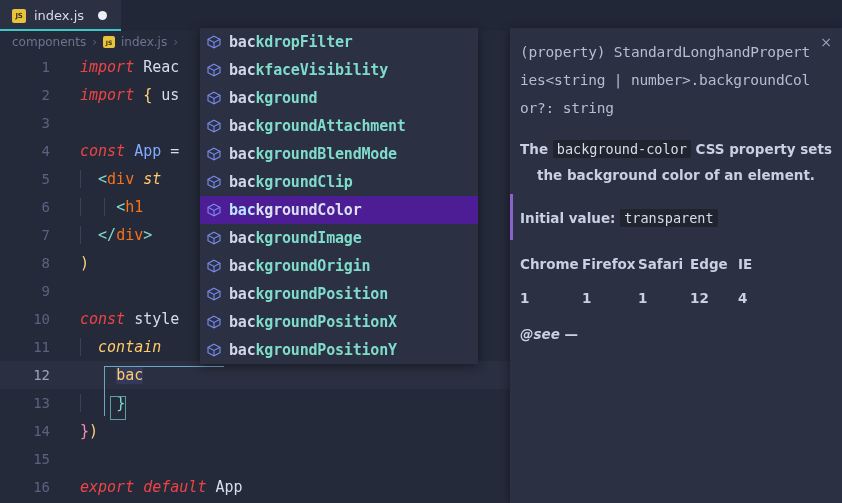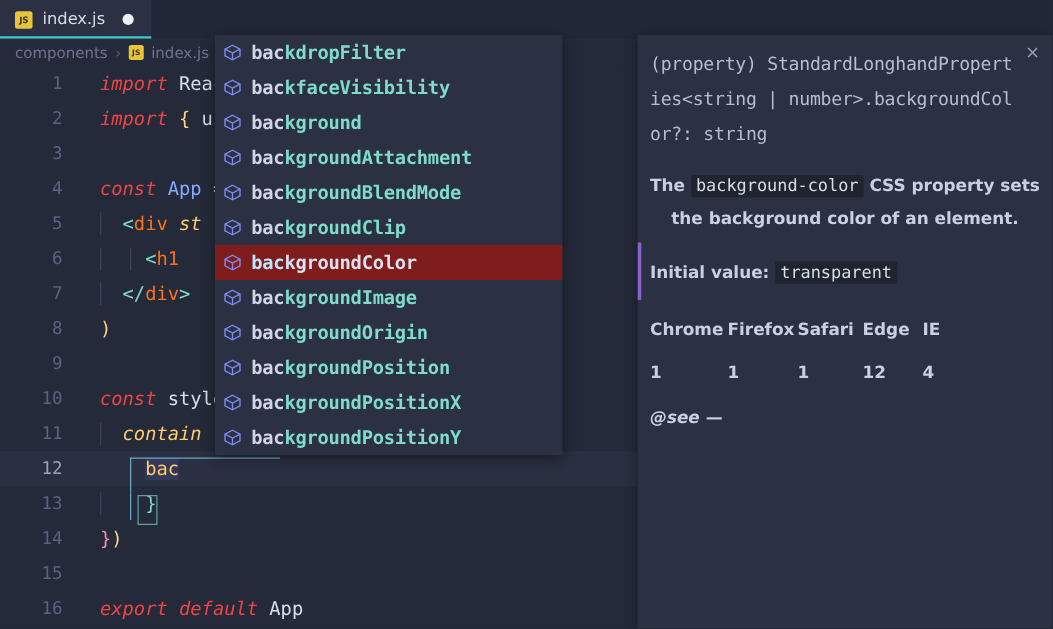--- a/index.html
+++ b/index.html
@@ -177,39 +177,39 @@
   }
   .bracket-guide-h {
     position: absolute;
     height: 1px;
     background: #6aa7c4;
   }
 
   
   .suggest {
     position: absolute;
-    left: 172px;
+    left: 200px;
     top: 28px;
     width: 278px;
     height: 336px;
     background: #2b3043;
     box-shadow: 0 2px 10px rgba(0,0,0,0.45);
     overflow: hidden;
     z-index: 20;
   }
   .sug-row {
     display: flex;
     align-items: center;
     height: 28px;
     padding-left: 6px;
     box-sizing: border-box;
     gap: 7px;
     white-space: nowrap;
   }
-  .sug-row.selected { background: #7f1d1d; }
+  .sug-row.selected { background: #4c1d95; }
   .cube-icon {
     width: 16px; height: 16px;
     flex: none;
     display: block;
   }
   .sug-label {
     font-family: "DejaVu Sans Mono", monospace;
     font-size: 15px;
     font-weight: bold;
     color: #7fdbca;

